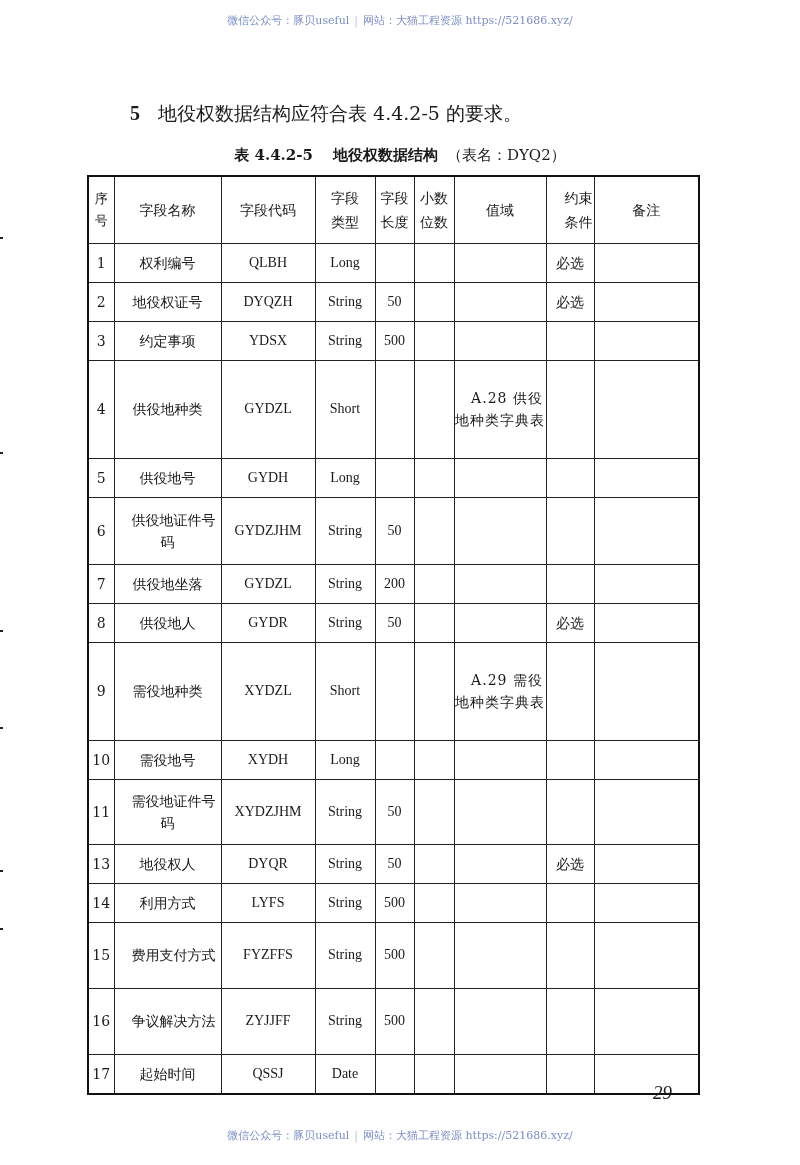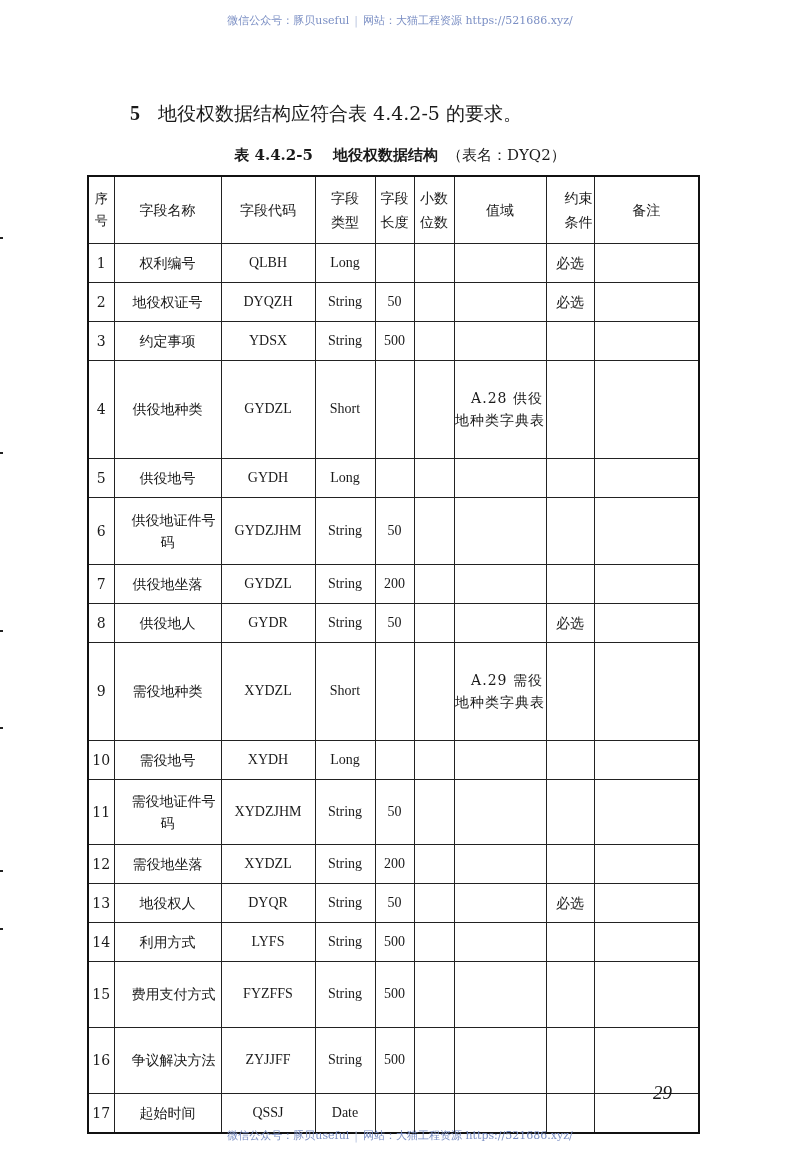--- a/index.html
+++ b/index.html
@@ -181,31 +181,20 @@
         <td class="idx">11</td>
         <td class="name">需役地证件号码</td>
         <td class="code">XYDZJHM</td>
         <td class="type">String</td>
         <td class="len">50</td>
         <td class="dec"></td>
         <td class="domain"></td>
         <td class="con"></td>
         <td class="rem"></td>
       </tr>
-      <tr style="height: 32px;">
-        <td class="idx">12</td>
-        <td class="name single">需役地坐落</td>
-        <td class="code">XYDZL</td>
-        <td class="type">String</td>
-        <td class="len">200</td>
-        <td class="dec"></td>
-        <td class="domain"></td>
-        <td class="con"></td>
-        <td class="rem"></td>
-      </tr>
       <tr style="height: 33px;">
         <td class="idx">13</td>
         <td class="name single">地役权人</td>
         <td class="code">DYQR</td>
         <td class="type">String</td>
         <td class="len">50</td>
         <td class="dec"></td>
         <td class="domain"></td>
         <td class="con">必选</td>
         <td class="rem"></td>

